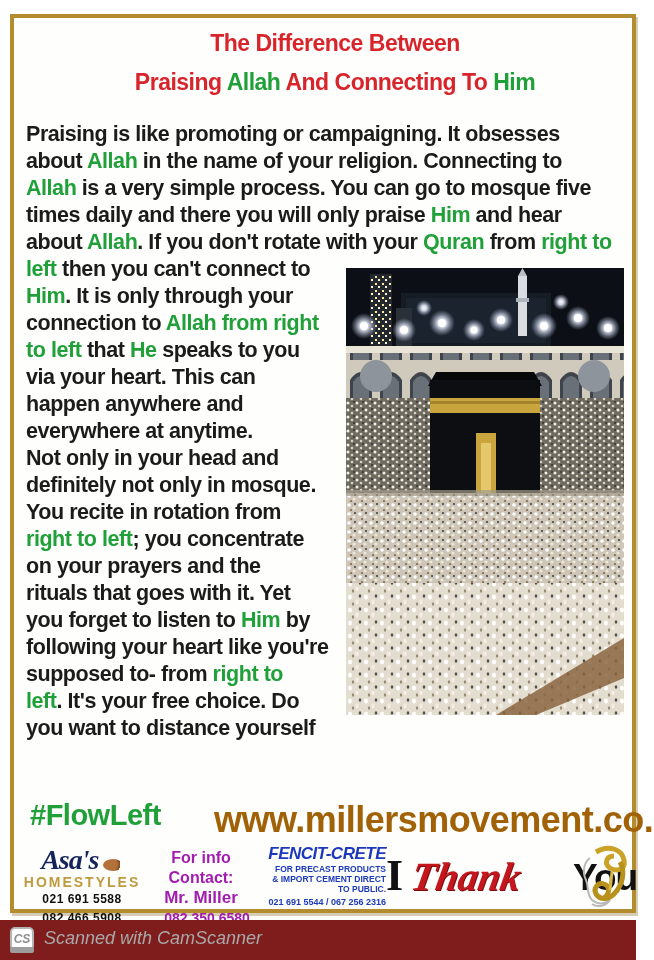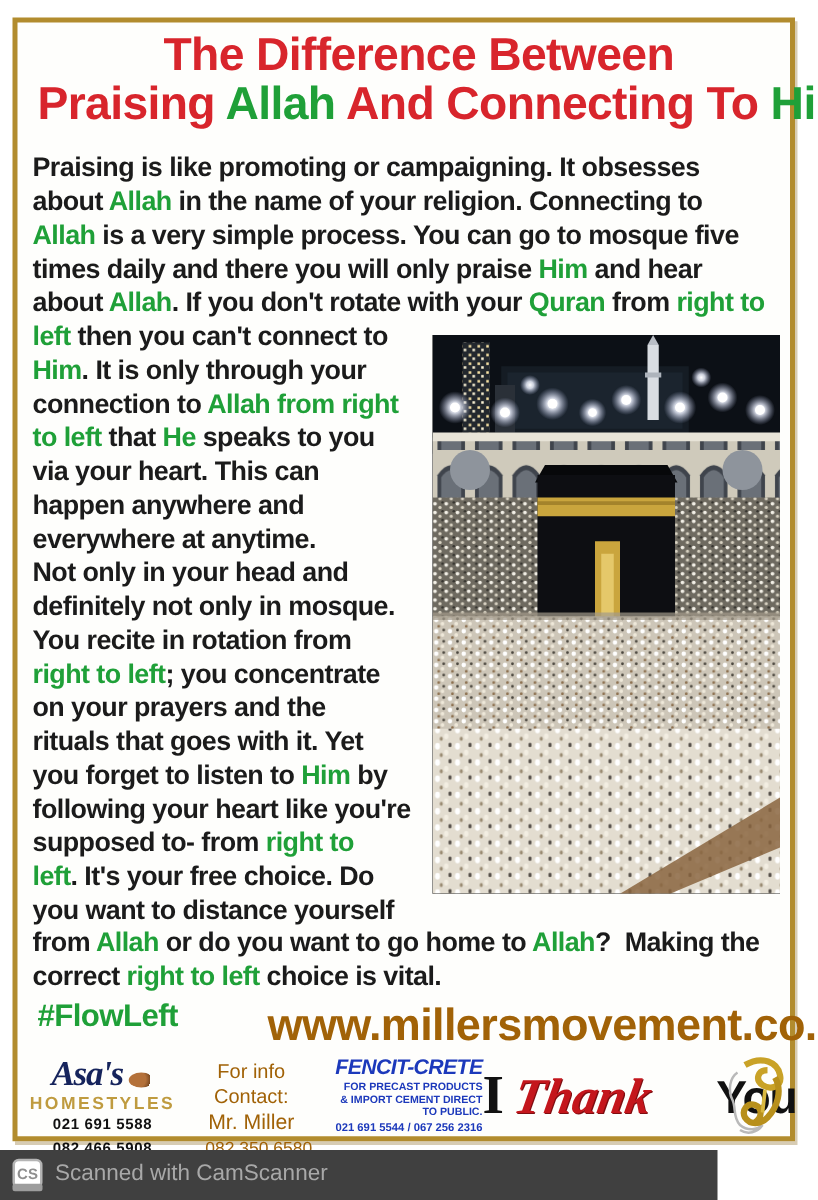--- a/index.html
+++ b/index.html
@@ -7,55 +7,55 @@
     position:relative; width:654px; height:960px; background:#ffffff;
     font-family:"Liberation Sans", sans-serif; overflow:hidden;
   }
   .frame{
     position:absolute; left:10px; top:14px; width:626px; height:899px;
     border:4px solid #b28c2e; background:#fefefc; box-sizing:border-box;
     box-shadow:2px 3px 0 rgba(140,110,40,.35);
   }
   
   .title{position:absolute; left:14px; top:24px; width:626px; text-align:center;}
-  .title .tl{font-weight:bold; font-size:37px; line-height:39px; letter-spacing:-.5px; white-space:nowrap;margin-left:16px;}
+  .title .tl{font-weight:bold; font-size:23px; line-height:39px; letter-spacing:-.5px; white-space:nowrap;margin-left:16px;}
   
   .para .tl{font-weight:bold; font-size:21.5px; line-height:27px; letter-spacing:-.45px; white-space:nowrap;}
   .para-wide-top{position:absolute; left:26px; top:121px; width:606px; overflow:hidden;}
   .para-narrow{position:absolute; left:26px; top:256px; width:322px; overflow:visible;}
   .para-wide-bottom{position:absolute; left:26px; top:741px; width:606px; overflow:hidden;}
   .c-k{color:#1b1b1b;} .c-g{color:#1fa038;} .c-r{color:#d8252c;}
   
   .links-row{position:absolute; left:26px; top:799px; width:606px; height:34px;}
-  .hashtag{position:absolute; left:4px; top:0; font-weight:bold; font-size:25px; color:#1fa038; letter-spacing:-.5px;}
+  .hashtag{position:absolute; left:4px; top:0; font-weight:bold; font-size:29px; color:#1fa038; letter-spacing:-.5px;}
   .website{position:absolute; left:188px; top:0; font-weight:bold; font-size:36px; color:#a16207; letter-spacing:-.5px;}
   
   .photo{position:absolute; left:346px; top:268px; width:278px; height:447px; background:#111; overflow:hidden;}
   
   .footer{position:absolute; left:14px; top:842px; width:626px; height:72px;}
   .asas{position:absolute; left:8px; top:2px; width:120px; text-align:center;}
   .asas-name{font-family:"Liberation Serif", serif; font-style:italic; font-weight:bold; font-size:28px; color:#16245c; letter-spacing:-1px;}
   .asas-sub{font-size:14px; font-weight:bold; color:#bf9b3f; letter-spacing:2px; margin-top:-2px;}
   .asas-phone{font-size:12px; font-weight:bold; color:#111; line-height:19px; letter-spacing:.5px;}
   .asas-dot{display:inline-block; width:20px; height:12px; background:radial-gradient(circle at 35% 45%, #b4713a 0 45%, #7a4a22 70%, transparent 71%); border-radius:50%; vertical-align:middle;}
-  .contact{position:absolute; left:128px; top:6px; width:118px; text-align:center; color:#a16207; font-weight:normal;}
+  .contact{position:absolute; left:128px; top:6px; width:118px; text-align:center; color:#a21caf; font-weight:bold;}
   .contact div{line-height:20px;}
   .contact .l1{font-size:16px;} .contact .l2{font-size:17px;} .contact .l3{font-size:14px;margin-left:12px;}
   .fencit{position:absolute; left:248px; top:2px; width:124px; text-align:right; color:#1c39bb; font-weight:bold;}
   .fencit .name{font-size:17px; font-style:italic; letter-spacing:-.5px; line-height:20px;}
   .fencit .s1{font-size:8.5px; line-height:10px;}
   .fencit .s2{font-size:8.5px; line-height:10px;}
   .fencit .s3{font-size:9px; line-height:12px; margin-top:2px;}
   .thanks{position:absolute; left:372px; top:8px; width:186px; white-space:nowrap;}
   .thanks .w1{font-family:"Liberation Serif", serif; font-weight:bold; font-size:44px; color:#111;}
   .thanks .w2{font-family:"Liberation Serif", serif; font-style:italic; font-weight:bold; font-size:40px; color:#c4161c; display:inline-block; transform:skewX(-10deg); margin:0 4px; text-shadow:1px 1px 0 #7e0d11;}
   .thanks .w3{font-weight:bold; font-size:37px; color:#111; letter-spacing:-1px;margin-left:44px;}
   .gold-logo{position:absolute; left:562px; top:0px; width:62px; height:70px;}
   
-  .scanbar{position:absolute; left:0; top:920px; width:574px; height:40px; background:#404040;}
+  .scanbar{position:absolute; left:0; top:920px; width:636px; height:40px; background:#7f1d1d;font-style:italic;}
   .cs-icon{position:absolute; left:10px; top:7px; width:24px; height:24px; border:2px solid #b5b5b5; border-radius:5px; box-sizing:border-box; color:#8f8f8f; font-weight:bold; font-size:12px; text-align:center; line-height:20px; background:#fff;}
   .cs-bar{position:absolute; left:-2px; top:18px; width:24px; height:6px; background:#9d9d9d; border-radius:2px;}
   .scan-label{position:absolute; left:44px; top:8px; font-size:18px; color:#a8a8a8;}
 </style>
 </head>
 <body>
 
 <div class="page">
   <div class="frame"></div>
 
@@ -83,24 +83,20 @@
       <div class="tl"><span class="c-k">definitely not only in mosque.</span></div>
       <div class="tl"><span class="c-k">You recite in rotation from</span></div>
       <div class="tl"><span class="c-g">right to left</span><span class="c-k">; you concentrate</span></div>
       <div class="tl"><span class="c-k">on your prayers and the</span></div>
       <div class="tl"><span class="c-k">rituals that goes with it. Yet</span></div>
       <div class="tl"><span class="c-k">you forget to listen to </span><span class="c-g">Him</span><span class="c-k"> by</span></div>
       <div class="tl"><span class="c-k">following your heart like you're</span></div>
       <div class="tl"><span class="c-k">supposed to- from </span><span class="c-g">right to</span></div>
       <div class="tl"><span class="c-g">left</span><span class="c-k">. It's your free choice. Do</span></div>
       <div class="tl"><span class="c-k">you want to distance yourself</span></div>
-    </div>
-  <div class="para para-wide-bottom">
-      <div class="tl"><span class="c-k">from </span><span class="c-g">Allah</span><span class="c-k"> or do you want to go home to </span><span class="c-g">Allah</span><span class="c-k">?&nbsp; Making the</span></div>
-      <div class="tl"><span class="c-k">correct </span><span class="c-g">right to left</span><span class="c-k"> choice is vital.</span></div>
     </div>
 
   <div class="links-row">
     <span class="hashtag">#FlowLeft</span>
     <span class="website">www.millersmovement.co.za</span>
   </div>
 
   <div class="photo">
     <svg width="278" height="447" viewBox="0 0 278 447">
       <defs>

